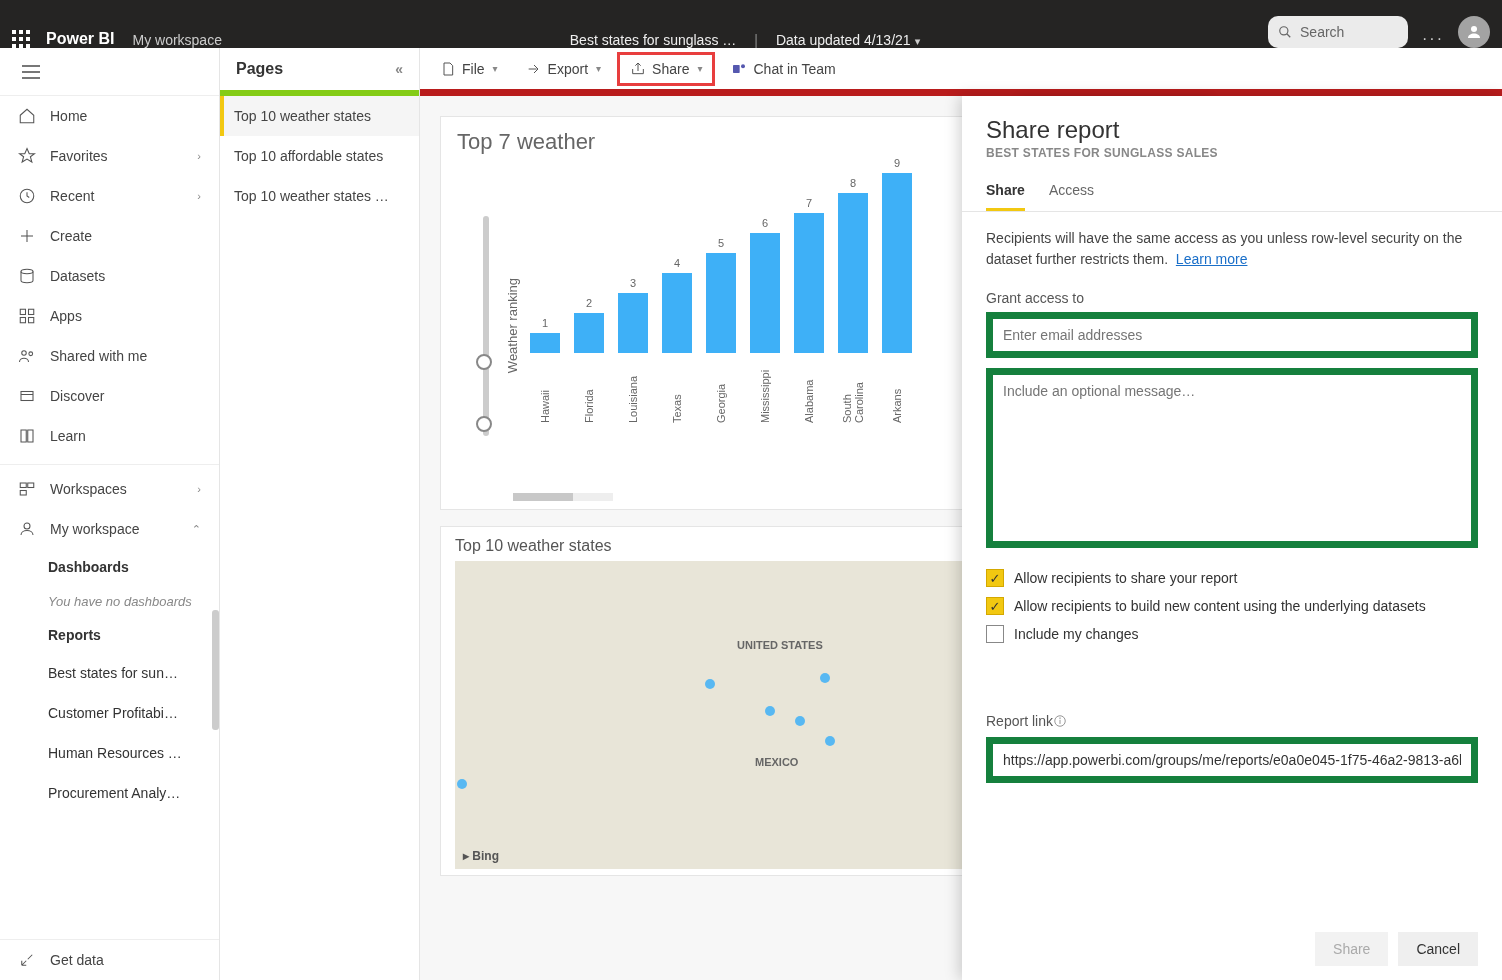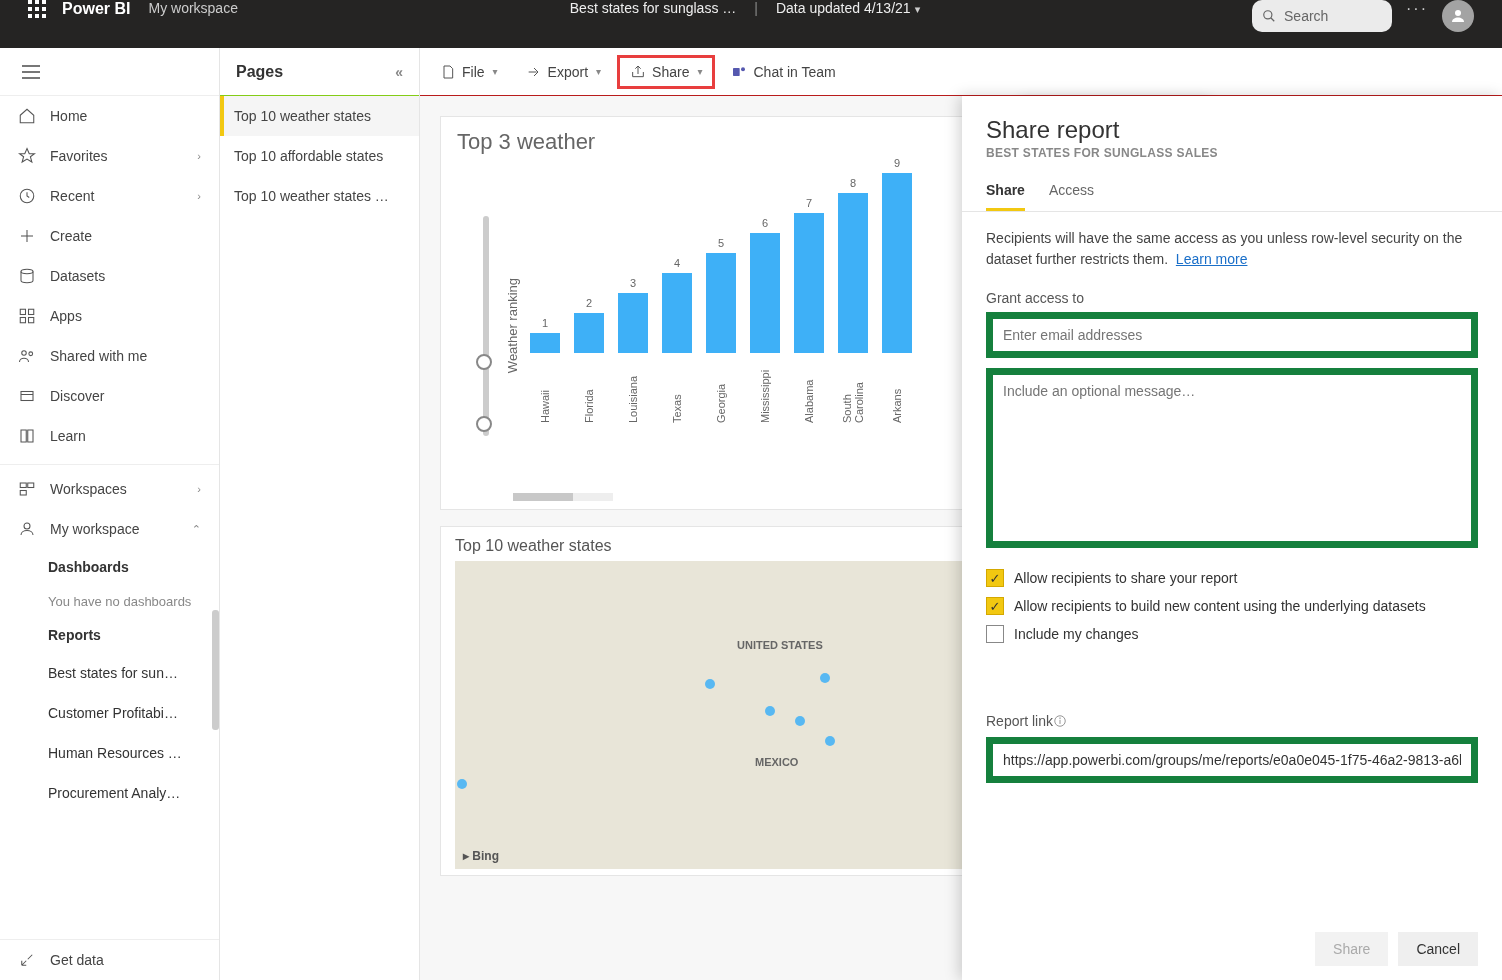--- a/index.html
+++ b/index.html
@@ -1,17 +1,17 @@
 <!DOCTYPE html>
 <html><head>
 <meta charset="utf-8">
 <style>
 * { box-sizing: border-box; margin: 0; padding: 0; font-family: "Segoe UI", -apple-system, sans-serif; }
 body { width: 1502px; height: 980px; overflow: hidden; background: #fff; display: flex; flex-direction: column; }
-.topbar { height: 48px; background: #252423; color: #fff; display: flex; align-items: flex-start; padding: 0 28px; }
+.topbar { height: 48px; background: #252423; color: #fff; display: flex; align-items: flex-end; padding: 0 12px; }
 .topbar .waffle { width: 18px; height: 18px; display: grid; grid-template-columns: repeat(3,4px); grid-template-rows: repeat(3,4px); gap: 3px; margin-right: 16px; cursor: pointer; }
 .topbar .waffle span { background: #fff; }
 .topbar .brand { font-weight: 600; font-size: 16px; margin-right: 18px; }
 .topbar .ws-label { font-size: 14px; color: #ccc; }
 .topbar .center { flex: 1; display: flex; justify-content: center; align-items: center; gap: 18px; font-size: 14px; color: #eee; }
 .topbar .center .sep { color: #888; }
 .topbar .chev { font-size: 11px; color: #ccc; margin-left: 4px; }
 .topbar .search { width: 140px; height: 32px; background: #ebebeb; border-radius: 10px; display: flex; align-items: center; padding: 0 10px; color: #666; font-size: 14px; }
 .topbar .search svg { width: 14px; height: 14px; margin-right: 8px; }
 .topbar .more { margin: 0 14px; color: #ccc; letter-spacing: 2px; cursor: pointer; }
@@ -21,35 +21,35 @@
 .main { flex: 1; display: flex; min-height: 0; }
 .leftnav { width: 220px; border-right: 1px solid #e5e5e5; background: #fff; display: flex; flex-direction: column; font-size: 14px; color: #333; justify-content: center; }
 .leftnav .hamburger { height: 48px; display: flex; align-items: center; padding-left: 22px; border-bottom: 1px solid #eee; }
 .leftnav .hamburger svg { width: 18px; height: 14px; }
 .nav-item { height: 40px; display: flex; align-items: center; padding: 0 18px; gap: 14px; cursor: pointer; color: #444; position: relative; }
 .nav-item .chev { margin-left: auto; color: #888; font-size: 11px; }
 .nav-item svg { width: 18px; height: 18px; stroke: #555; fill: none; stroke-width: 1.4; }
 .nav-group { border-top: 1px solid #eee; margin-top: 8px; padding-top: 4px; }
 .nav-sub { padding-left: 48px; font-size: 14px; color: #333; }
 .nav-sub.header { font-weight: 600; height: 36px; display: flex; align-items: center; }
-.nav-sub.muted { color: #888; font-size: 13px; height: 32px; display: flex; align-items: center; }
+.nav-sub.muted { color: #888; font-style: italic; font-size: 13px; height: 32px; display: flex; align-items: center; }
 .nav-sub.link { height: 40px; display: flex; align-items: center; cursor: pointer; }
 .nav-sub.link.active { border-left: 4px solid #f2c811; margin-left: -4px; padding-left: 48px; background: #fff; font-weight: 400; }
 .leftnav .scroll-thumb { position: absolute; right: 0; top: 562px; width: 7px; height: 120px; background: #ccc; border-radius: 3px; }
 .leftnav { position: relative; }
 .leftnav .bottom { margin-top: auto; border-top: 1px solid #eee; }
 
 .pages { width: 200px; border-right: 1px solid #e5e5e5; background: #fff; }
-.pages .head { height: 48px; display: flex; align-items: center; padding: 0 16px; font-size: 16px; font-weight: 600; color: #333; border-bottom: 1px solid #84cc16; }
+.pages .head { height: 48px; display: flex; align-items: center; padding: 0 16px; font-size: 16px; font-weight: 600; color: #333; border-bottom: 6px solid #84cc16; }
 .pages .head .collapse { margin-left: auto; color: #888; font-size: 14px; cursor: pointer; }
 .page-item { height: 40px; display: flex; align-items: center; padding: 0 14px; font-size: 14px; color: #444; cursor: pointer; }
 .page-item.active { border-left: 4px solid #f2c811; background: #f5f5f5; font-weight: 400; padding-left: 10px; }
 
 .canvas { flex: 1; background: #f7f7f7; position: relative; overflow: hidden; }
-.toolbar { height: 48px; background: #fff; border-bottom: 1px solid #b91c1c; display: flex; align-items: center; padding: 16px 8px; gap: 4px; font-size: 14px; color: #444; }
+.toolbar { height: 48px; background: #fff; border-bottom: 7px solid #b91c1c; display: flex; align-items: center; padding: 16px 8px; gap: 4px; font-size: 14px; color: #444; }
 .tb-btn { height: 34px; display: flex; align-items: center; gap: 6px; padding: 0 10px; cursor: pointer; border: 2px solid transparent; }
 .tb-btn svg { width: 16px; height: 16px; }
 .tb-btn .chev { font-size: 10px; color: #888; margin-left: 2px; }
 .tb-btn.highlight { border: 3px solid #e83e3e; }
 
 .dropdown { position: absolute; top: 48px; left: 600px; width: 190px; background: #fff; box-shadow: 0 4px 12px rgba(0,0,0,.2); z-index: 20; }
 .dropdown .dd-item { height: 40px; display: flex; align-items: center; gap: 10px; padding: 0 12px; font-size: 14px; color: #333; cursor: pointer; }
 .dropdown .dd-item svg { width: 16px; height: 16px; stroke: #333; fill: none; stroke-width: 1.5; }
 .dropdown .dd-item.highlight { border: 3px solid #e83e3e; background: #f1f1f1; }
 .dropdown .dd-item .chev { margin-left: auto; font-size: 11px; color: #666; }
@@ -319,21 +319,21 @@
             <rect x="14" y="3" width="7" height="7"></rect>
             <rect x="3" y="14" width="7" height="7"></rect>
             <rect x="14" y="14" width="3" height="3"></rect>
           </svg>
           <span>Generate a QR code</span>
         </div>
     </div>
 
     <div class="report">
       <div class="chart-box">
-        <div class="chart-title">Top 3 weather</div>
+        <div class="chart-title">Top 7 weather</div>
         <div class="chart-body">
           <div class="chart-y">
             <div class="slider">
                 <div class="knob k1"></div>
                 <div class="knob k2"></div>
               </div>
           </div>
           <div style="width:18px;display:flex;align-items:center;">
               <span class="ylabel" style="writing-mode:vertical-rl;transform:rotate(180deg);font-size:13px;color:#666;">Weather ranking</span>
             </div>

